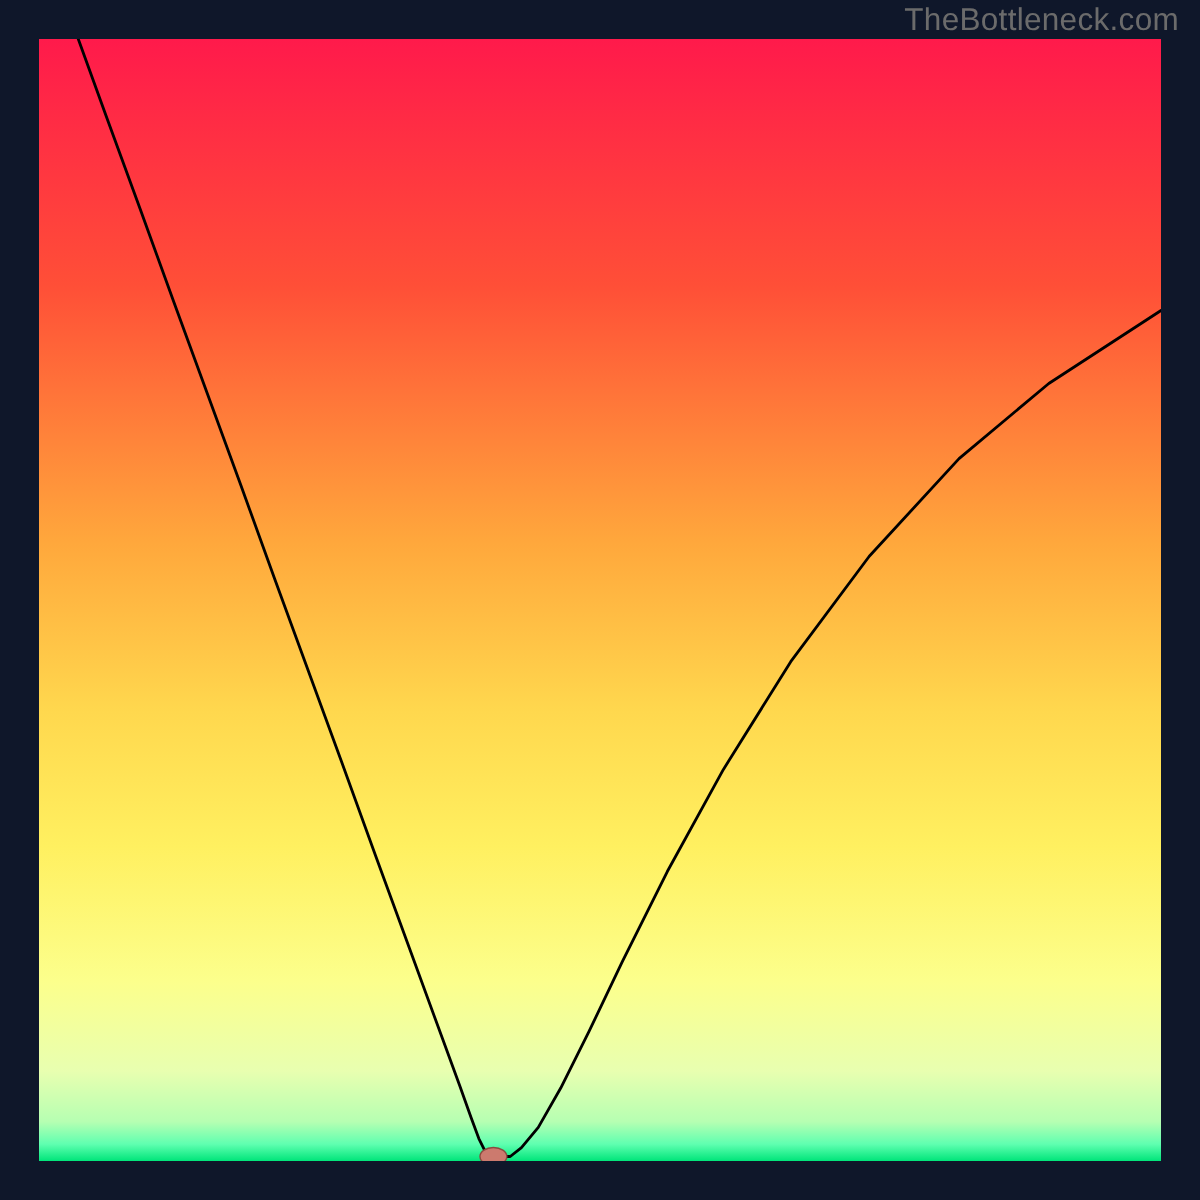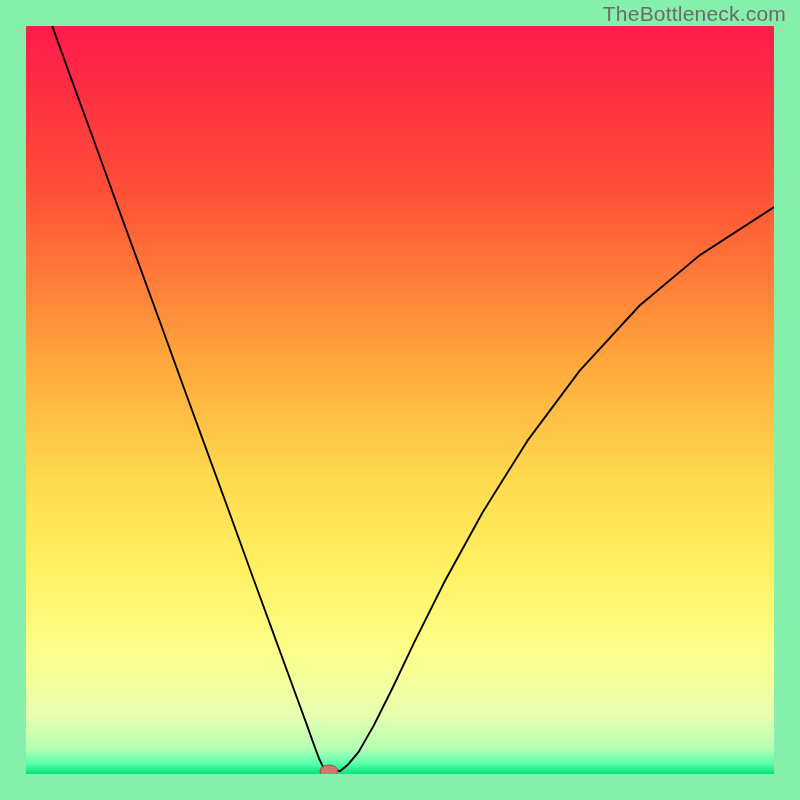--- a/index.html
+++ b/index.html
@@ -9,21 +9,21 @@
     height: 800px;
     background: #000;
     overflow: hidden;
   }
   .frame {
     position: absolute;
     left: 0;
     top: 0;
     width: 800px;
     height: 800px;
-    background: #86efac;
+    background: #0f172a;
   }
   .plot {
     position: absolute;
     left: 26px;
     top: 26px;
     width: 748px;
     height: 748px;
     overflow: hidden;
   }
   .plot svg {

